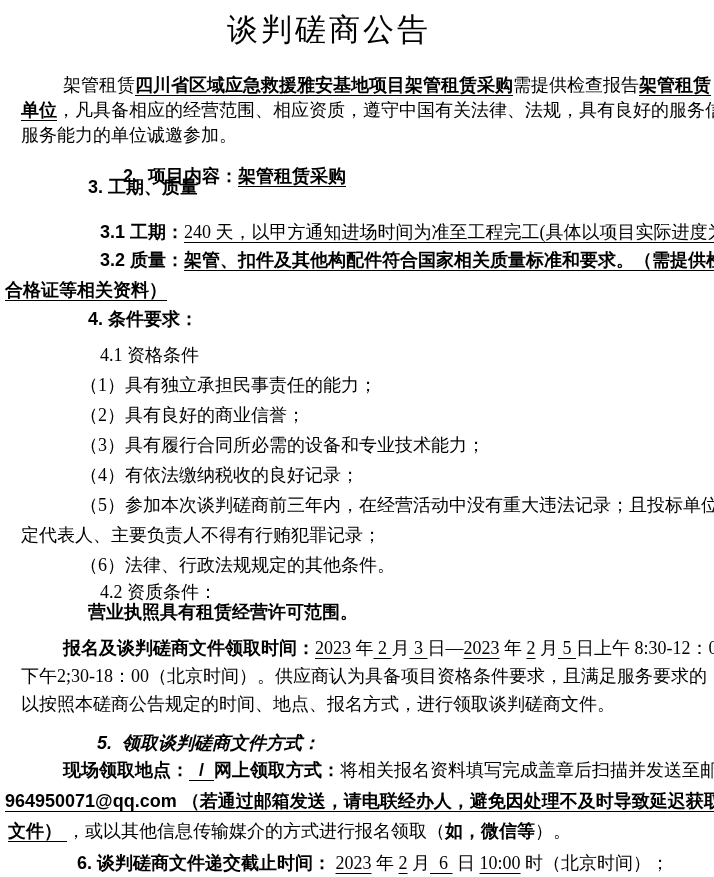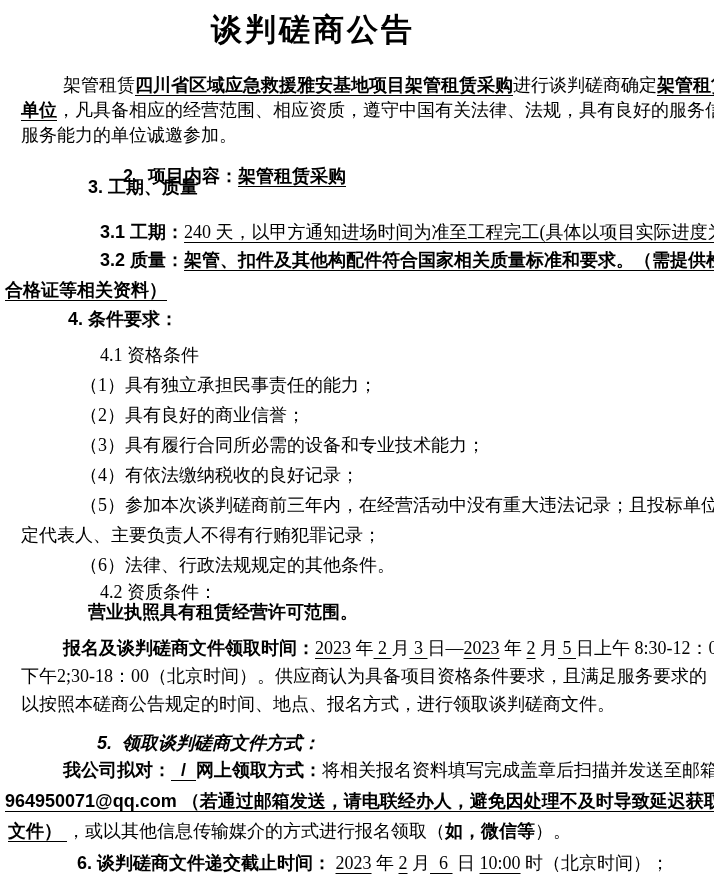--- a/index.html
+++ b/index.html
@@ -16,59 +16,60 @@
     white-space:pre;
     font-size:18px;
     line-height:22px;
     color:#000;
   }
   .title{
     left:0;width:626px;
     text-align:center;
     font-size:31px;
     line-height:36px;
-    font-weight:700;
+    font-weight:400;
     letter-spacing:3px;
     font-family:"Liberation Serif", serif;
+    padding-left:16px;
   }
   .b{
     font-family:"Liberation Sans", sans-serif;
     font-weight:700;
   }
   .u{
     text-decoration:underline;
     text-underline-offset:4px;
   }
   span{white-space:pre;}
 </style>
 </head>
 <body>
 
 <div class="page">
 
   <div class="ln title" style="top:12px;">谈判磋商公告</div>
 
-  <div class="ln" style="top:74px;left:63px;"><span>架管租赁</span><span class="b u">四川省区域应急救援雅安基地项目架管租赁采购</span><span>进行谈判磋商确定</span><span class="b u">架管租赁</span></div>
+  <div class="ln" style="top:74px;left:63px;"><span>架管租赁</span><span class="b u">四川省区域应急救援雅安基地项目架管租赁采购</span><span>需提供检查报告</span><span class="b u">架管租赁</span></div>
 
   <div class="ln" style="top:99px;left:21px;"><span class="b u">单位</span><span>，凡具备相应的经营范围、相应资质，遵守中国有关法律、法规，具有良好的服务信誉及</span></div>
 
   <div class="ln" style="top:124px;left:21px;">服务能力的单位诚邀参加。</div>
 
 
   <div class="ln" style="top:165px;left:85px;margin-left:38px;"><span class="b">2.  项目内容：</span><span class="b u">架管租赁采购</span></div>
 
   <div class="ln b" style="top:176px;left:88px;">3. 工期、质量</div>
 
   <div class="ln" style="top:221px;left:100px;"><span class="b">3.1 工期：</span><span class="u">240 天，以甲方通知进场时间为准至工程完工(具体以项目实际进度为准)。</span></div>
 
   <div class="ln" style="top:249px;left:100px;"><span class="b">3.2 质量：</span><span class="b u">架管、扣件及其他构配件符合国家相关质量标准和要求。（需提供检查报告、</span></div>
 
   <div class="ln" style="top:279px;left:5px;"><span class="b u">合格证等相关资料）</span></div>
 
-  <div class="ln b" style="top:308px;left:68px;">4. 条件要求：</div>
+  <div class="ln b" style="top:308px;left:88px;">4. 条件要求：</div>
 
   <div class="ln" style="top:344px;left:100px;">4.1 资格条件</div>
 
   <div class="ln" style="top:374px;left:80px;">（1）具有独立承担民事责任的能力；</div>
   <div class="ln" style="top:404px;left:80px;">（2）具有良好的商业信誉；</div>
   <div class="ln" style="top:434px;left:80px;">（3）具有履行合同所必需的设备和专业技术能力；</div>
   <div class="ln" style="top:464px;left:80px;">（4）有依法缴纳税收的良好记录；</div>
   <div class="ln" style="top:494px;left:80px;">（5）参加本次谈判磋商前三年内，在经营活动中没有重大违法记录；且投标单位的法</div>
   <div class="ln" style="top:524px;left:21px;">定代表人、主要负责人不得有行贿犯罪记录；</div>
   <div class="ln" style="top:554px;left:80px;">（6）法律、行政法规规定的其他条件。</div>
@@ -77,21 +78,21 @@
 
   <div class="ln b" style="top:601px;left:88px;">营业执照具有租赁经营许可范围。</div>
 
   <div class="ln" style="top:637px;left:63px;"><span class="b">报名及谈判磋商文件领取时间：</span><span class="u">2023</span><span> 年</span><span class="u"> 2 </span><span>月</span><span class="u"> 3 </span><span>日—</span><span class="u">2023</span><span> 年 </span><span class="u">2</span><span> 月</span><span class="u"> 5 </span><span>日上午 8:30-12：00；</span></div>
 
   <div class="ln" style="top:665px;left:21px;">下午2;30-18：00（北京时间）。供应商认为具备项目资格条件要求，且满足服务要求的，可</div>
   <div class="ln" style="top:693px;left:21px;">以按照本磋商公告规定的时间、地点、报名方式，进行领取谈判磋商文件。</div>
 
   <div class="ln b" style="top:732px;left:97px;font-style:italic;">5.  领取谈判磋商文件方式：</div>
 
-  <div class="ln" style="top:759px;left:63px;"><span class="b">我公司拟对：</span><span class="b u">  /  </span><span class="b">网上领取方式：</span><span>将相关报名资料填写完成盖章后扫描并发送至邮箱：</span></div>
+  <div class="ln" style="top:759px;left:63px;"><span class="b">现场领取地点：</span><span class="b u">  /  </span><span class="b">网上领取方式：</span><span>将相关报名资料填写完成盖章后扫描并发送至邮箱：</span></div>
 
   <div class="ln" style="top:790px;left:5px;"><span class="b u">964950071@qq.com （若通过邮箱发送，请电联经办人，避免因处理不及时导致延迟获取磋商</span></div>
 
   <div class="ln" style="top:820px;left:8px;"><span class="b u">文件） </span><span>，或以其他信息传输媒介的方式进行报名领取（</span><span class="b">如，微信等</span><span>）。</span></div>
 
   <div class="ln" style="top:852px;left:77px;"><span class="b">6. 谈判磋商文件递交截止时间：</span><span> </span><span class="u">2023</span><span> 年 </span><span class="u">2</span><span> 月</span><span class="u">  6 </span><span> 日 </span><span class="u">10:00</span><span> 时（北京时间）；</span></div>
 
 </div>
 
 </body></html>

